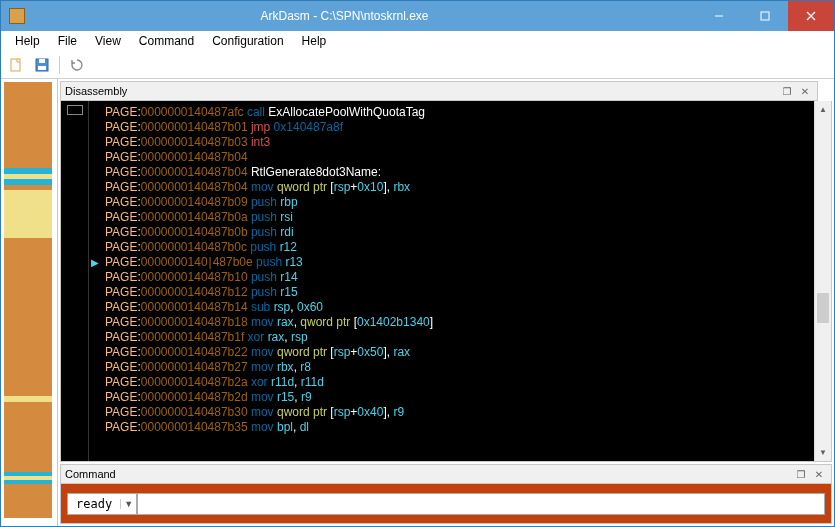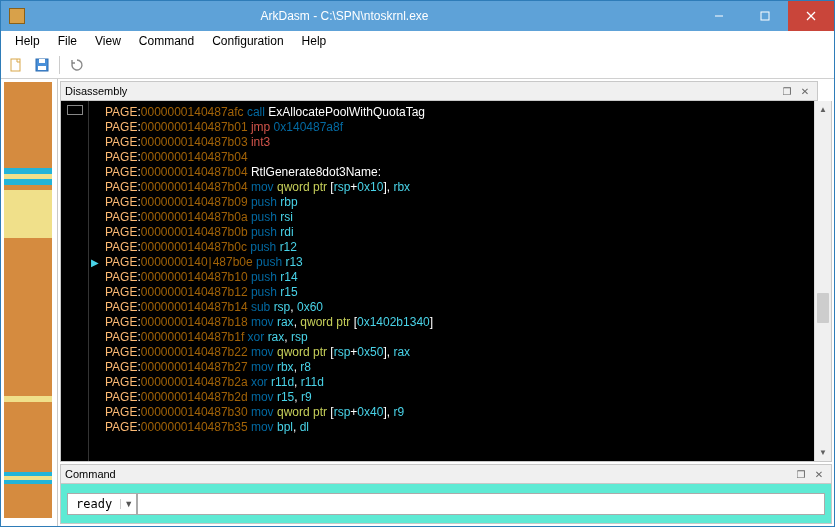--- a/index.html
+++ b/index.html
@@ -36,21 +36,21 @@
 .reg{color:#49d3e8}
 .kw{color:#c7d05a}
 .num{color:#49d3e8}
 .op{color:#fff}
 .lbl{color:#fff}
 .red{color:#d0534a}
 .scrollbar{width:17px;background:#f0f0f0;border-left:1px solid #ddd;display:flex;flex-direction:column}
 .sb-btn{height:17px;background:#f0f0f0;display:flex;align-items:center;justify-content:center;color:#606060;font-size:8px}
 .sb-thumb{background:#cdcdcd;margin:0 2px;border-radius:1px}
 .cmdpanel{margin:2px}
-.cmdbody{border:1px solid #c8c8c8;border-top:none;padding:6px;display:flex;gap:0;align-items:center;background:#5eead4;height:40px}
+.cmdbody{border:1px solid #c8c8c8;border-top:none;padding:6px;display:flex;gap:0;align-items:center;background:#c2410c;height:40px}
 .combo{display:flex;align-items:center;border:1px solid #aaa;height:22px;background:#fff}
 .combo .ctext{padding:0 8px;font-family:Consolas,monospace}
 .combo .carrow{width:16px;text-align:center;border-left:1px solid #ccc;color:#555;font-size:9px}
 .cmdinput{flex:1;height:22px;border:1px solid #aaa;padding:0 6px;font-family:Consolas,monospace}
 </style>
 </head>
 <body>
 
 <div class="titlebar">
   <div class="appicon"></div>

